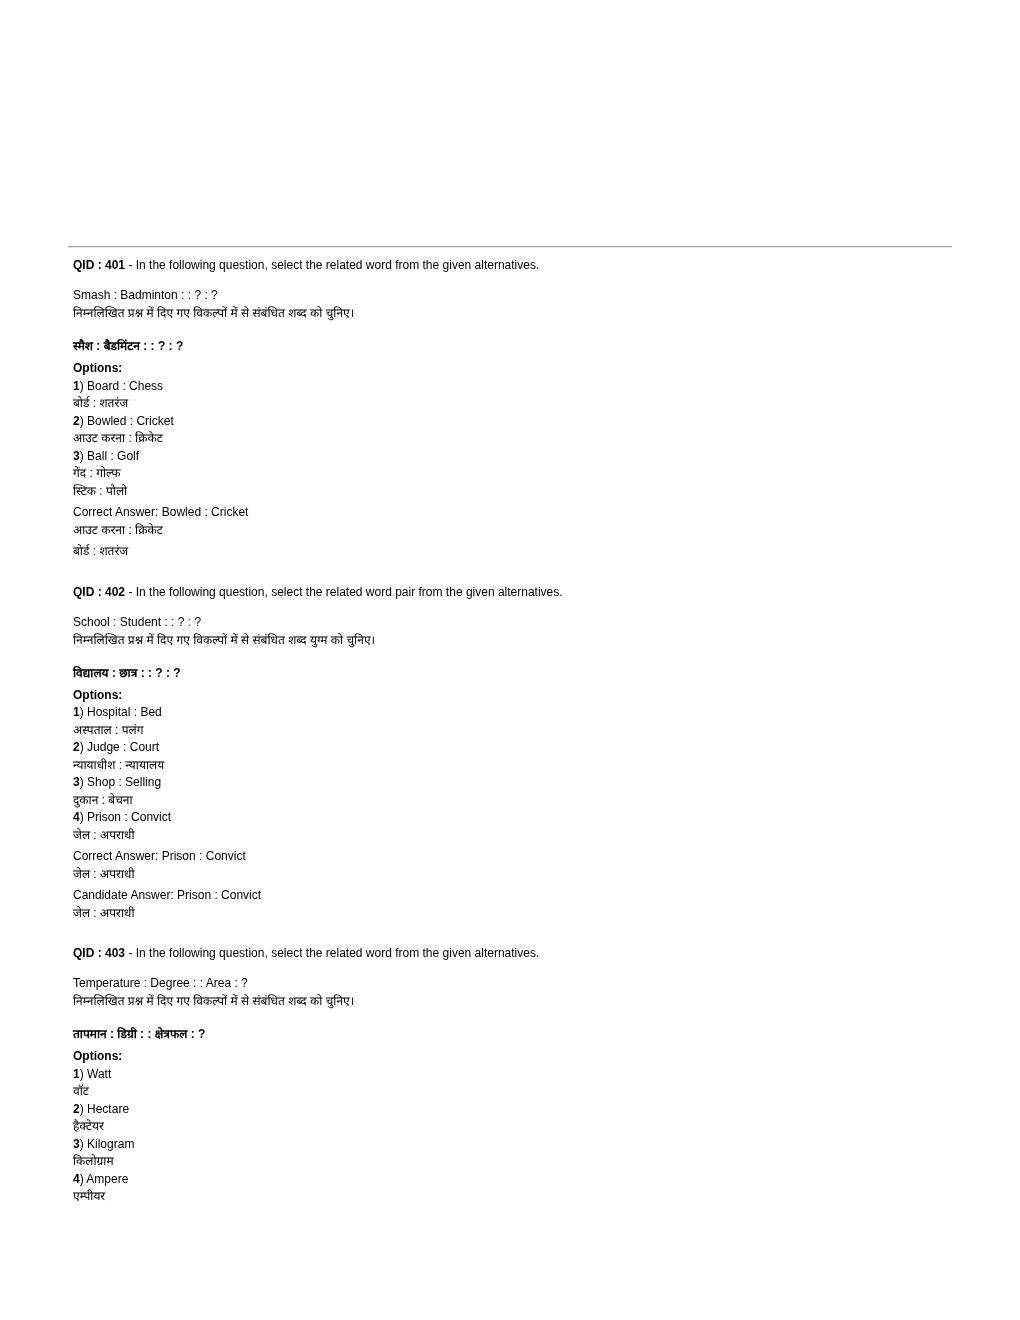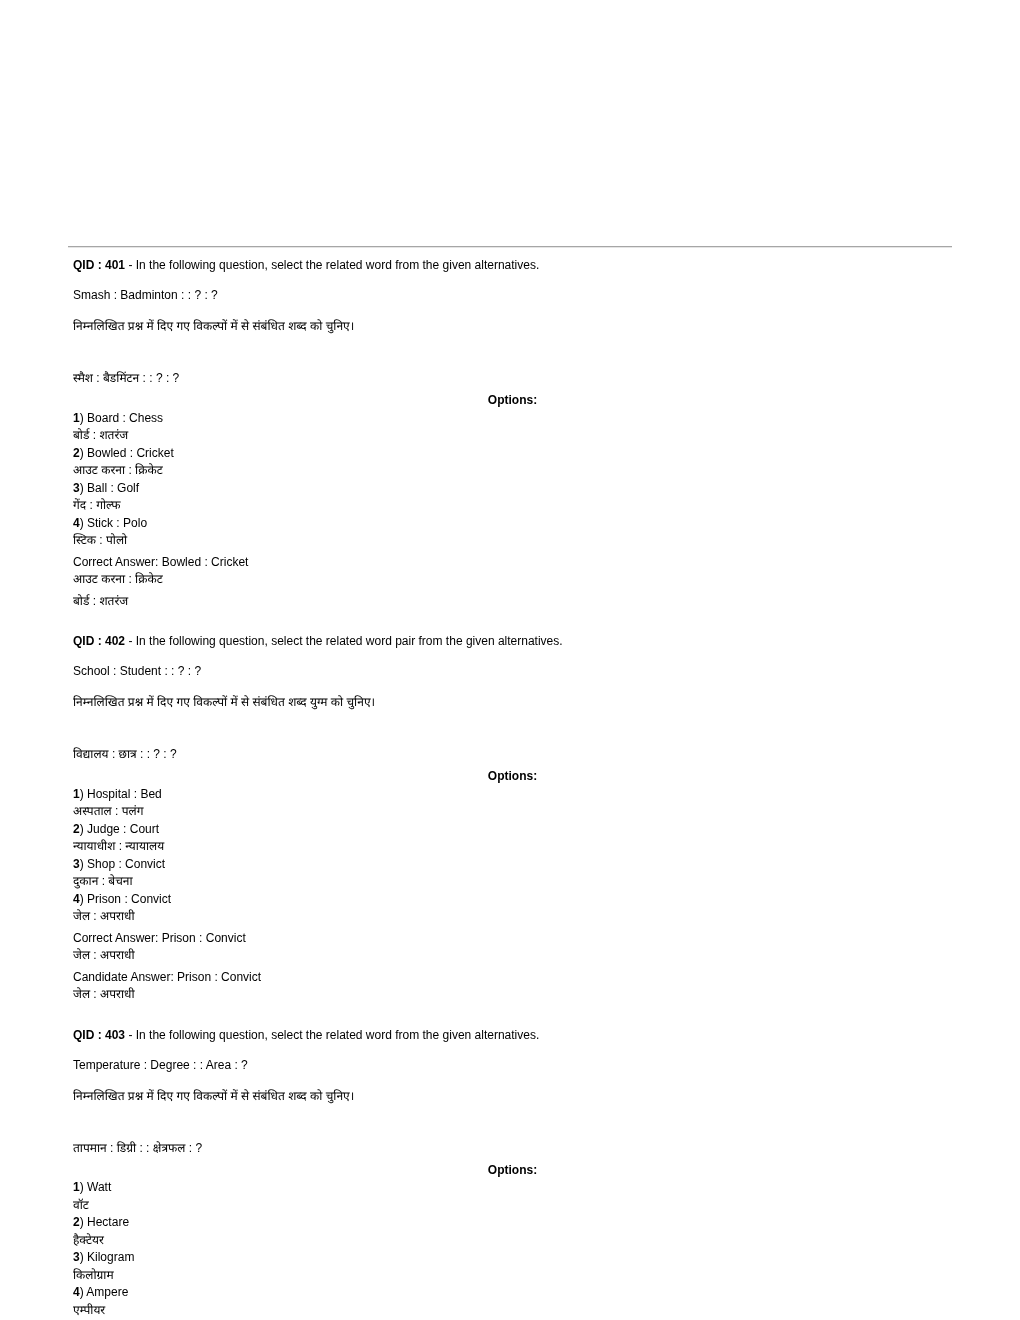--- a/index.html
+++ b/index.html
@@ -28,33 +28,33 @@
   }
   p { margin: 0; padding: 0; }
   .b { font-weight: bold; }
   .q-head { line-height: 15px; }
   .analogy-en {
     margin-top: 15px;
     line-height: 15px;
     font-weight: normal;
   }
   .instr-hi {
-    margin-top: 15px;
+    margin-top: 2px;
     line-height: 17px;
   }
   .analogy-hi {
-    margin-top: 35px;
+    margin-top: 16px;
     line-height: 17px;
-    font-weight: normal;
+    font-weight: bold;
   }
   .options {
     margin-top: 5px;
     line-height: 17.5px;
   }
-  .options .label { font-weight: bold; text-align: center; }
+  .options .label { font-weight: bold; }
   .opt-num { font-weight: bold; }
   .ans {
     margin-top: 4px;
     line-height: 17.5px;
   }
   .ans .label { font-weight: normal; }
   .question + .question { margin-top: 24px; }
 </style>
 </head>
 <body>
@@ -79,21 +79,20 @@
 
         <div><span class="opt-num">1</span><span>)</span> <span>Board : Chess</span></div>
         <div>बोर्ड : शतरंज</div>
 
         <div><span class="opt-num">2</span><span>)</span> <span>Bowled : Cricket</span></div>
         <div>आउट करना : क्रिकेट</div>
 
         <div><span class="opt-num">3</span><span>)</span> <span>Ball : Golf</span></div>
         <div>गेंद : गोल्फ</div>
 
-        <div><span class="opt-num">4</span><span>)</span> <span>Stick : Polo</span></div>
         <div>स्टिक : पोलो</div>
       </div>
 
       <div class="ans">
         <div>
           <span class="label">Correct Answer:</span>
           <span>Bowled : Cricket</span>
         </div>
         <div>आउट करना : क्रिकेट</div>
       </div>
@@ -114,21 +113,21 @@
 
       <div class="options">
         <div class="label">Options:</div>
 
         <div><span class="opt-num">1</span><span>)</span> <span>Hospital : Bed</span></div>
         <div>अस्पताल : पलंग</div>
 
         <div><span class="opt-num">2</span><span>)</span> <span>Judge : Court</span></div>
         <div>न्यायाधीश : न्यायालय</div>
 
-        <div><span class="opt-num">3</span><span>)</span> <span>Shop : Convict</span></div>
+        <div><span class="opt-num">3</span><span>)</span> <span>Shop : Selling</span></div>
         <div>दुकान : बेचना</div>
 
         <div><span class="opt-num">4</span><span>)</span> <span>Prison : Convict</span></div>
         <div>जेल : अपराधी</div>
       </div>
 
       <div class="ans">
         <div>
           <span class="label">Correct Answer:</span>
           <span>Prison : Convict</span>

